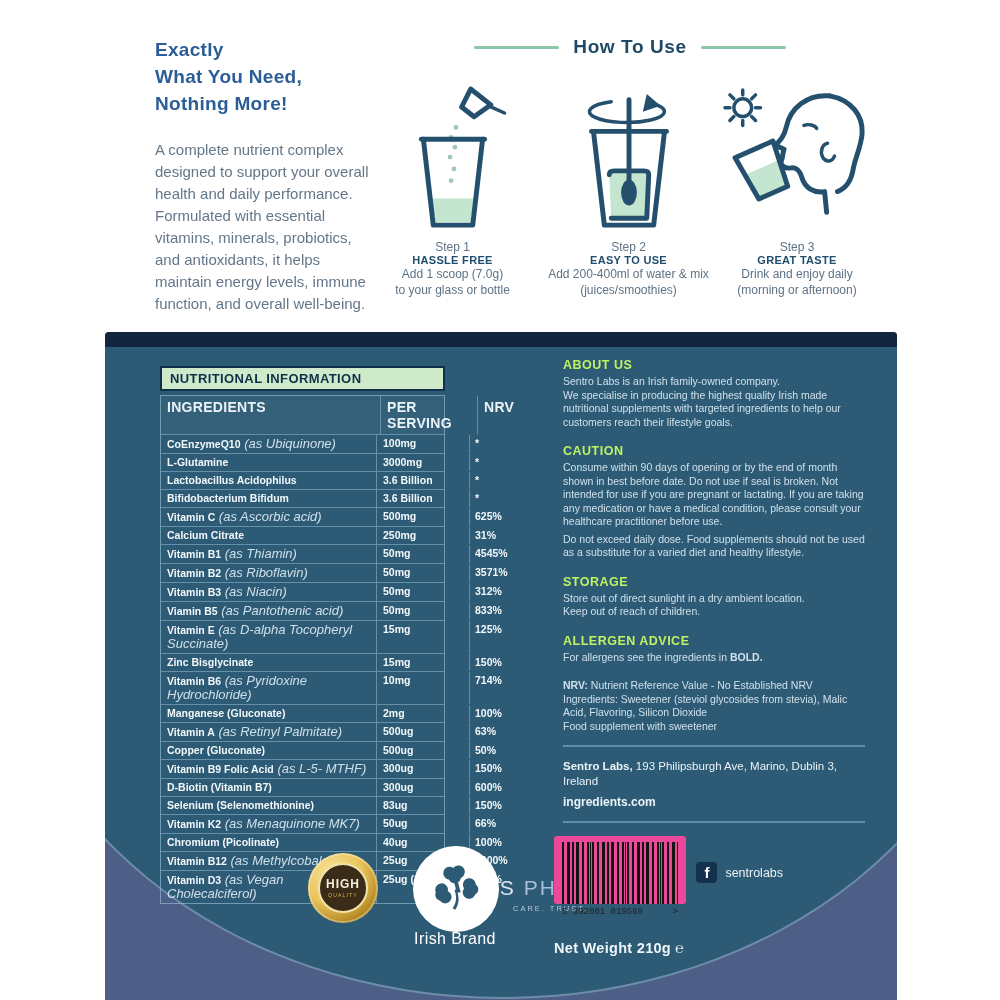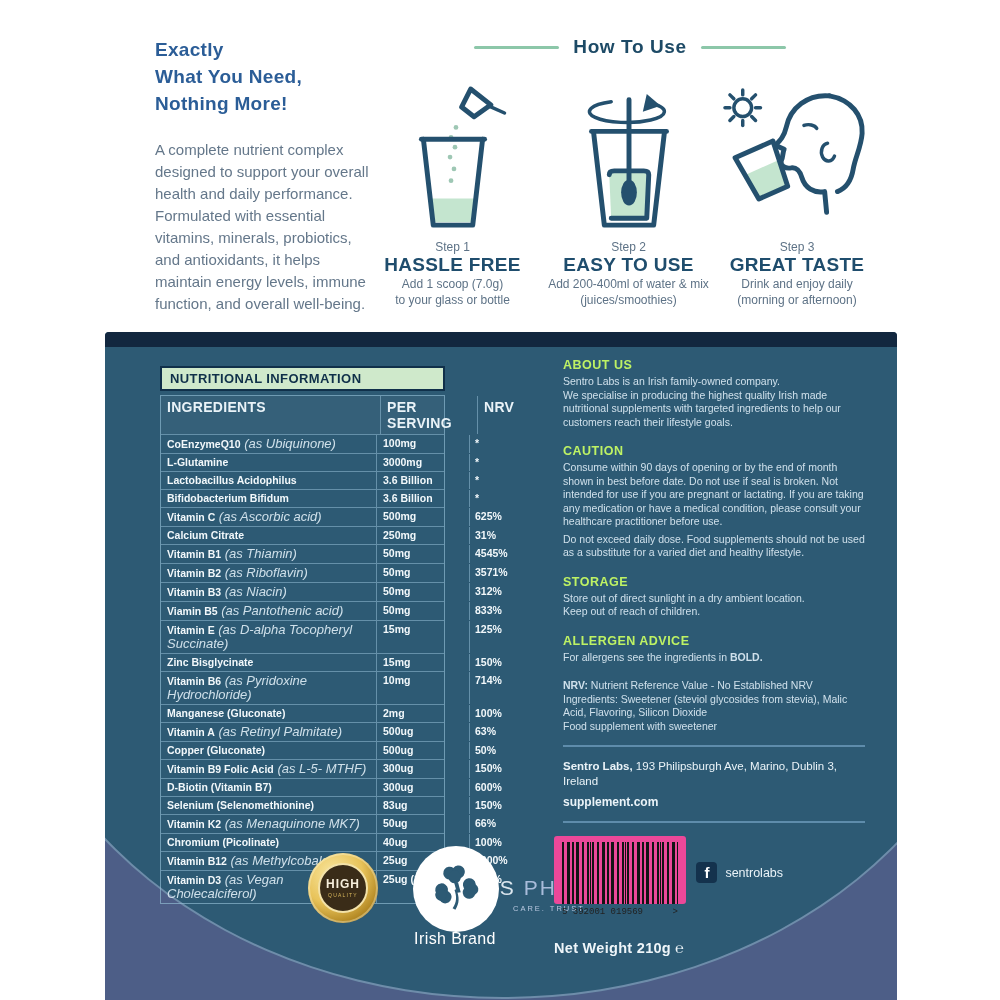--- a/index.html
+++ b/index.html
@@ -12,21 +12,21 @@
   .intro p{margin:22px 0 0 0;font-size:15px;line-height:22px;color:#64778a;}
 
   
   .htu{position:absolute;left:370px;top:36px;width:520px;height:270px;}
   .htu-titlerow{display:flex;align-items:center;justify-content:center;gap:14px;}
   .htu-line{width:85px;height:3px;background:#8cc7a9;border-radius:2px;}
   .htu-title{font-size:19px;font-weight:bold;color:#1d4a66;letter-spacing:.6px;}
   .step{position:absolute;top:48px;text-align:center;}
   .step .icon-wrap{height:150px;display:flex;align-items:flex-end;justify-content:center;}
   .step-label{font-size:12px;color:#5d7286;margin-top:6px;}
-  .step-title{font-size:19px;font-weight:bold;color:#1f4d6d;letter-spacing:.3px;}
+  .step-title{font-size:11px;font-weight:bold;color:#1f4d6d;letter-spacing:.3px;}
   .step-desc{font-size:12px;line-height:16px;color:#5d7286;}
   #step1{left:0;width:165px;}
   #step2{left:156px;width:205px;}
   #step3{left:342px;width:170px;}
 
   
   .panel{position:absolute;left:105px;top:332px;width:792px;height:668px;background:#2d5a74;border-radius:4px 4px 0 0;}
   .panel-topbar{position:absolute;left:0;top:0;right:0;height:15px;background:#12273f;border-radius:4px 4px 0 0;}
   .curve-zone{position:absolute;left:0;right:0;top:500px;bottom:0;background:#4d5e87;overflow:hidden;}
   .teal-bulge{position:absolute;left:50%;margin-left:-500px;top:-645px;width:1000px;height:808px;
@@ -341,21 +341,21 @@
       <div class="sec-gap"></div>
       <div class="sec-title">STORAGE</div>
       <p class="sec-body"><span>Store out of direct sunlight in a dry ambient location.</span><br><span>Keep out of reach of children.</span></p>
       <div class="sec-gap"></div>
       <div class="sec-title">ALLERGEN ADVICE</div>
       <p class="sec-body"><span>For allergens see the ingredients in </span><b>BOLD.</b></p>
       <div class="sec-gap"></div>
       <p class="sec-body"><b>NRV:</b><span> Nutrient Reference Value - No Established NRV</span><br><span>Ingredients: Sweetener (steviol glycosides from stevia), Malic Acid, Flavoring, Silicon Dioxide</span><br><span>Food supplement with sweetener</span></p>
       <div class="hrline"></div>
       <div class="addr"><b>Sentro Labs,</b><span> 193 Philipsburgh Ave, Marino, Dublin 3, Ireland</span></div>
-      <div class="site">supplement.com</div>
+      <div class="site">ingredients.com</div>
       <div class="hrline"></div>
       <div class="follow">Follow Us</div>
       <div class="social-row">
         <div class="social-item">
           <span class="ig"></span>
           <span>@sentrolabs</span>
         </div>
         <div class="social-item">
           <span class="fb"></span>
           <span>sentrolabs</span>

